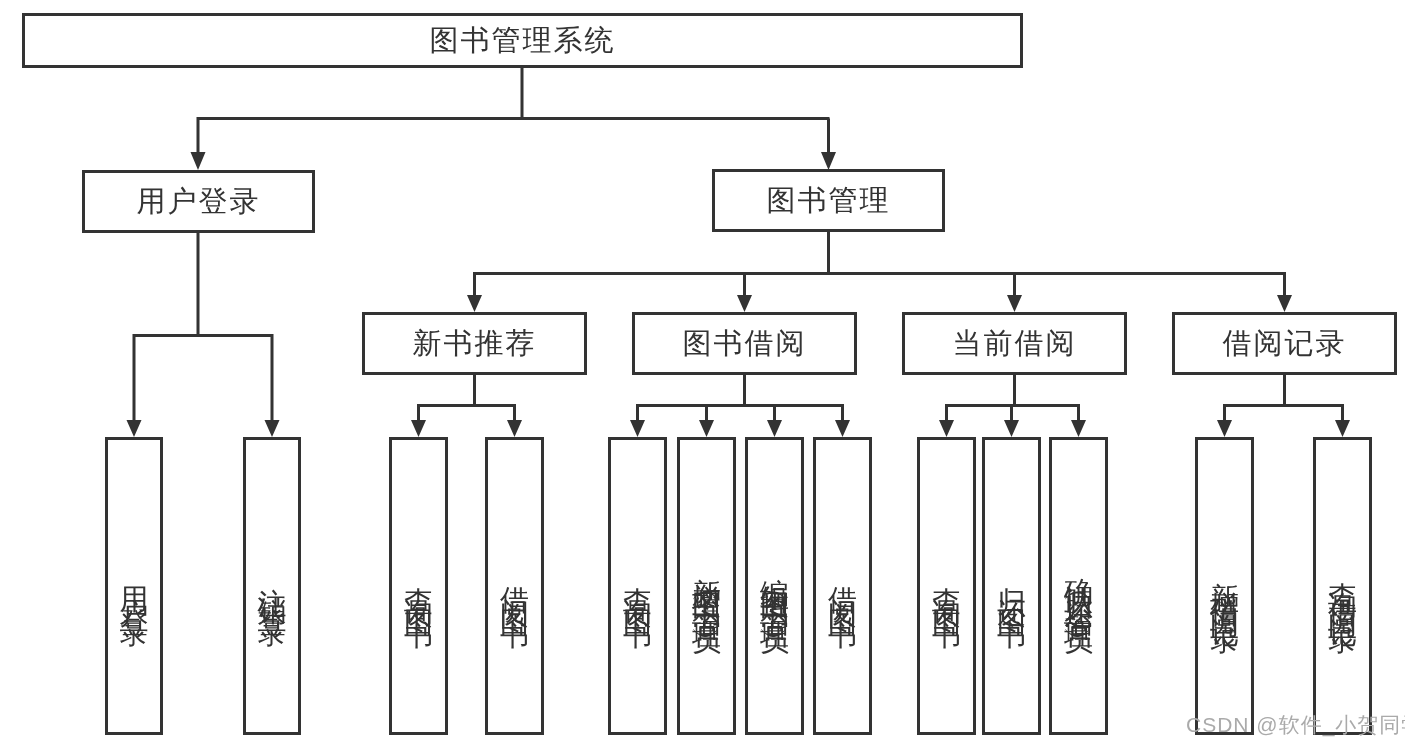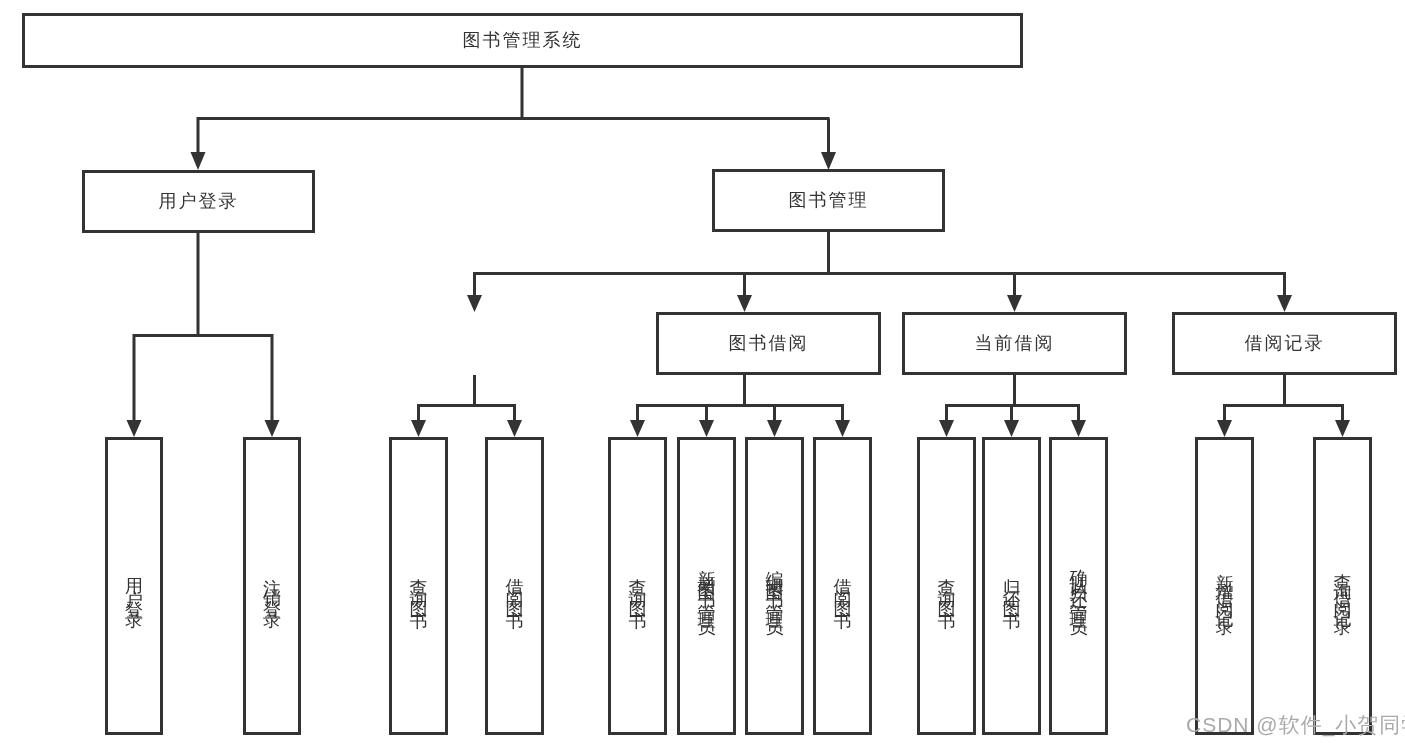--- a/index.html
+++ b/index.html
@@ -9,21 +9,21 @@
     position:relative; width:1405px; height:747px;
     background:var(--background,#fff); overflow:hidden;
   }
   .connector-layer { position:absolute; left:0; top:0; width:1405px; height:747px; z-index:1; }
   .cline { stroke:var(--line,#333); stroke-width:3; fill:none; }
   .carrow { fill:var(--line,#333); stroke:none; }
   .node {
     position:absolute; z-index:2;
     background:#fff; border:3px solid var(--border,#333);
     display:flex; align-items:center; justify-content:center;
-    color:var(--text,#333); font-size:18px; line-height:1.2;
+    color:var(--text,#333); font-size:29px; line-height:1.2;
     letter-spacing:2px; white-space:nowrap;
   }
   .leaf { z-index:2; }
   .vtext {
     writing-mode:vertical-rl; line-height:1;
     letter-spacing:11px; white-space:nowrap;
   }
   .vtext.med { letter-spacing:9px; }
   .vtext.tight { letter-spacing:7px; }
   .watermark {
@@ -58,21 +58,22 @@
 
     <path class="cline" d="M1284.5 375 V405 M1223 405.5 H1344 M1224.5 405.5 V421 M1342.5 405.5 V421"></path>
     <path class="carrow" d="M1217 420 H1232 L1224.5 437 Z M1335 420 H1350 L1342.5 437 Z"></path>
   </svg>
 
   <div class="node" style="left:22px; top:13px; width:1001px; height:55px;">图书管理系统</div>
 
   <div class="node" style="left:82px; top:170px; width:233px; height:63px;">用户登录</div>
   <div class="node" style="left:712px; top:169px; width:233px; height:63px;text-align:center;">图书管理</div>
 
-  <div class="node" style="left:632px; top:312px; width:225px; height:63px;margin-left:24px;">图书借阅</div>
+  <div class="node" style="left:362px; top:312px; width:225px; height:63px;">新书推荐</div>
+  <div class="node" style="left:632px; top:312px; width:225px; height:63px;">图书借阅</div>
   <div class="node" style="left:902px; top:312px; width:225px; height:63px;">当前借阅</div>
   <div class="node" style="left:1172px; top:312px; width:225px; height:63px;">借阅记录</div>
 
   <div class="node leaf" style="left:105px; top:437px; width:58px; height:298px;">
     <span class="vtext">用户登录</span>
   </div>
   <div class="node leaf" style="left:243px; top:437px; width:58px; height:298px;">
     <span class="vtext">注销登录</span>
   </div>
 

